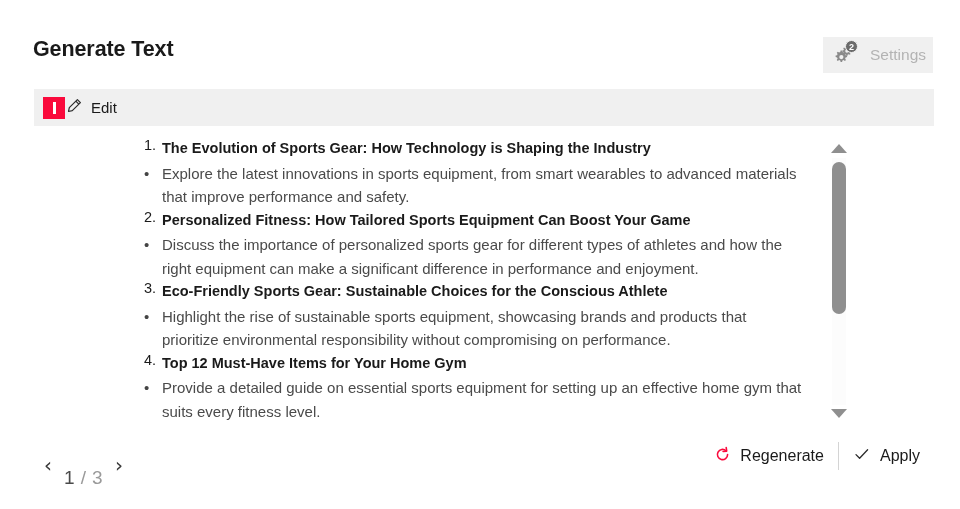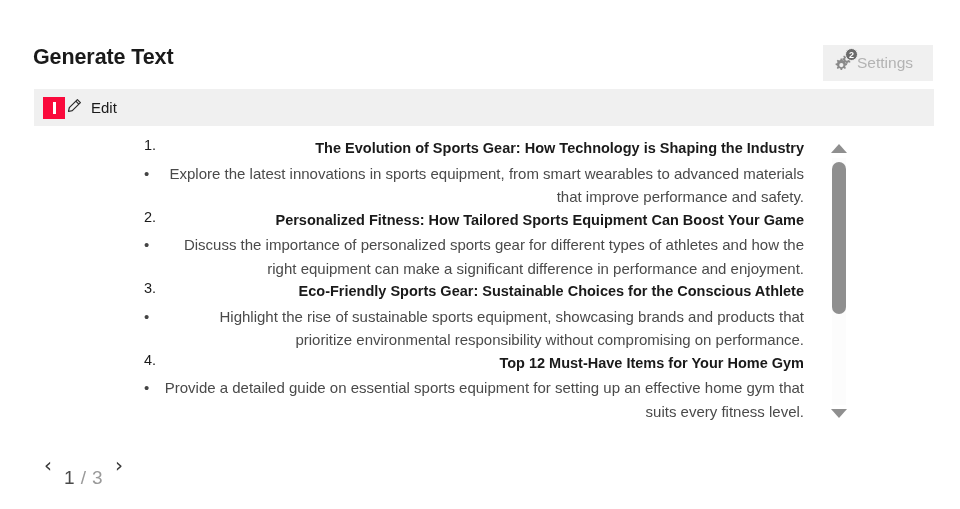--- a/index.html
+++ b/index.html
@@ -14,21 +14,21 @@
   #app {
     position: relative;
     width: 960px;
     height: 509px;
     background: #ffffff;
   }
 
   
   .header {
     position: absolute;
-    left: 0; top: 12px;
+    left: 0; top: 4px;
     width: 960px; height: 89px;
   }
   .page-title {
     position: absolute;
     left: 33px; top: 33px;
     font-size: 21.5px;
     font-weight: bold;
     color: #1a1a1a;
     letter-spacing: -0.1px;
   }
@@ -58,21 +58,21 @@
     color: #fff;
     font-size: 9px;
     font-weight: bold;
     line-height: 13px;
     text-align: center;
     border: 1.5px solid #f0f0f0;
   }
   .settings-label {
     font-size: 15.5px;
     color: #b3b3b3;
-    margin-left: 1px;
+    margin-left: 14px;
   }
 
   
   .prompt-bar {
     position: absolute;
     left: 34px; top: 89px;
     width: 900px; height: 37px;
     background: #f0f0f0;
     display: flex;
     align-items: center;
@@ -144,21 +144,21 @@
   .res-bullet .res-marker {
     font-size: 15px;
     color: #444;
     line-height: 23.5px;
   }
   .res-bullet .res-text {
     color: #4a4a4a;
     font-size: 15px;
     line-height: 23.5px;
   }
-  .res-text { flex: 1 1 auto; text-align: right; }
+  .res-text { flex: 1 1 auto; }
   .res-heading .res-text { line-height: 23.5px; }
 
   
   .scrollbar {
     position: absolute;
     left: 828px; top: 144px;
     width: 22px; height: 275px;
   }
   .sb-arrow {
     position: absolute;
@@ -330,15 +330,37 @@
       </div>
   </div>
 
   <div class="footer">
     <div class="pager">
       <span class="chev">‹</span>
       <span class="pager-count"><span class="cur">1</span><span> / </span><span>3</span></span>
       <span class="chev">›</span>
     </div>
 
+    <div class="footer-actions">
+      <span class="act-btn">
+        <span>
+          <svg width="17" height="17" viewBox="0 0 17 17" aria-hidden="true">
+            <path d="M13.6 8.5 a5.1 5.1 0 1 1 -1.6 -3.7" fill="none" stroke="#fa0a3c" stroke-width="1.6" stroke-linecap="round"></path>
+            <path d="M12.2 1.6 l.5 3.6 -3.6 .3" fill="none" stroke="#fa0a3c" stroke-width="1.6" stroke-linecap="round" stroke-linejoin="round"></path>
+          </svg>
+        </span>
+        <span class="act-label">Regenerate</span>
+      </span>
+
+      <span class="act-divider"></span>
+
+      <span class="act-btn">
+        <span>
+          <svg width="18" height="18" viewBox="0 0 18 18" aria-hidden="true">
+            <path d="M3 9.6 l3.6 3.6 8 -8.4" fill="none" stroke="#2b2b2b" stroke-width="1.3" stroke-linecap="round" stroke-linejoin="round"></path>
+          </svg>
+        </span>
+        <span class="act-label">Apply</span>
+      </span>
+    </div>
   </div>
 
 </div>
 
 </body></html>

